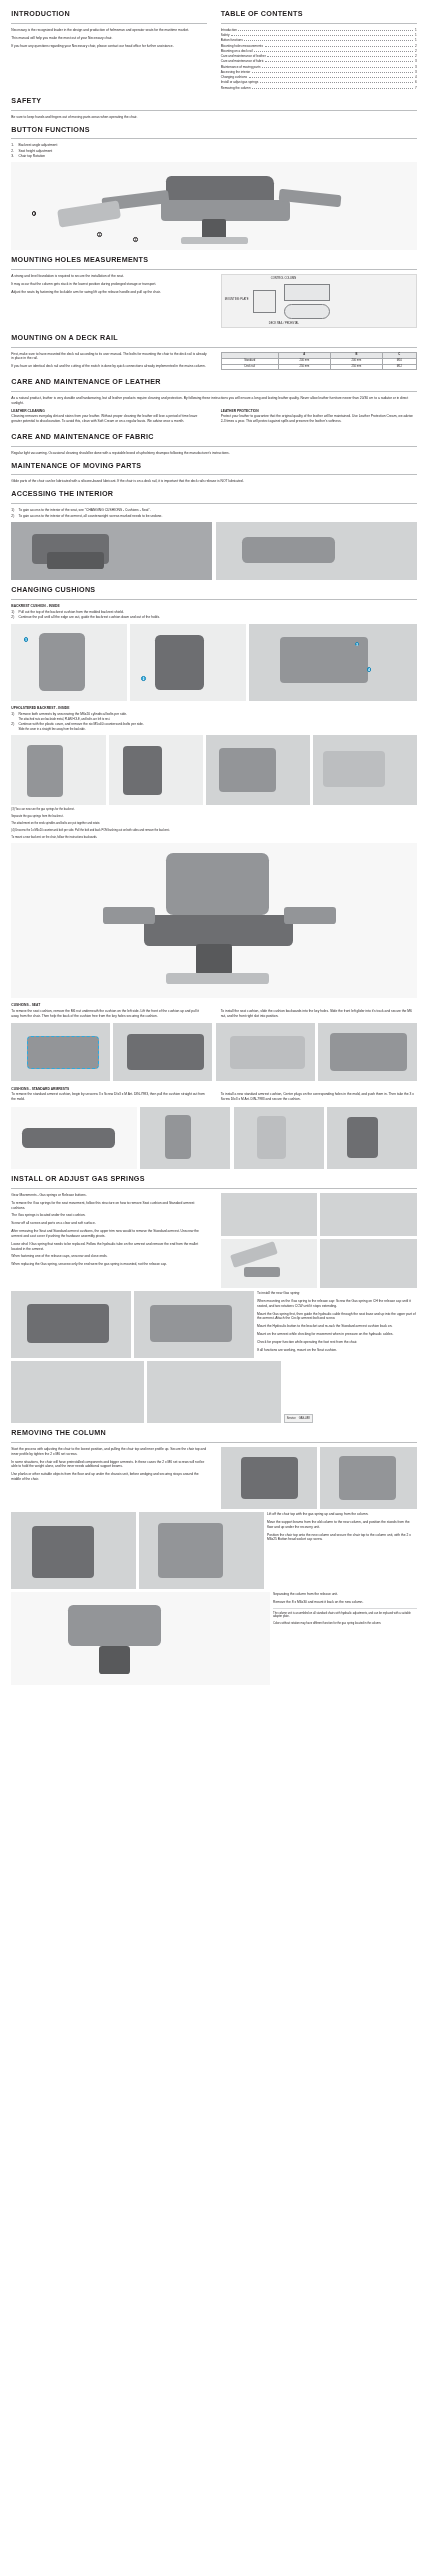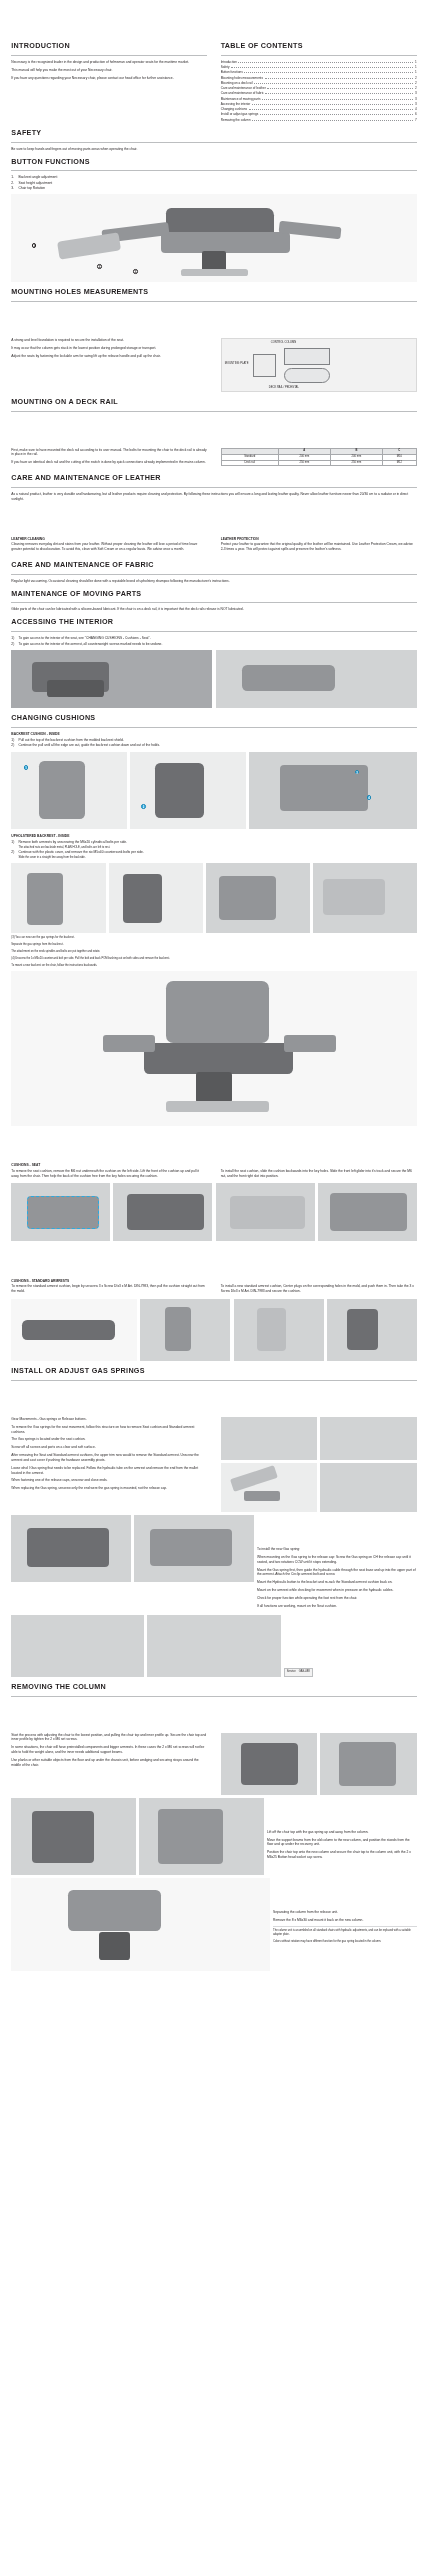--- a/index.html
+++ b/index.html
@@ -41,21 +41,21 @@
   }
   .rule-thin {
     border: 0;
     border-top: 0.5px solid #d8d9db;
     margin: 2.1px 0 2.6px 0;
   }
   .cols2 {
     display: flex;
     gap: 13.4px;
   }
-  .col { flex: 1 1 0; min-width: 0; margin-top: 32px; }
+  .col { flex: 1 1 0; min-width: 0; }
 
   
   .toc-row {
     display: flex;
     align-items: baseline;
     font-size: 3.1px;
     line-height: 1.7;
   }
   .toc-label { white-space: nowrap; }
   .toc-dots {

